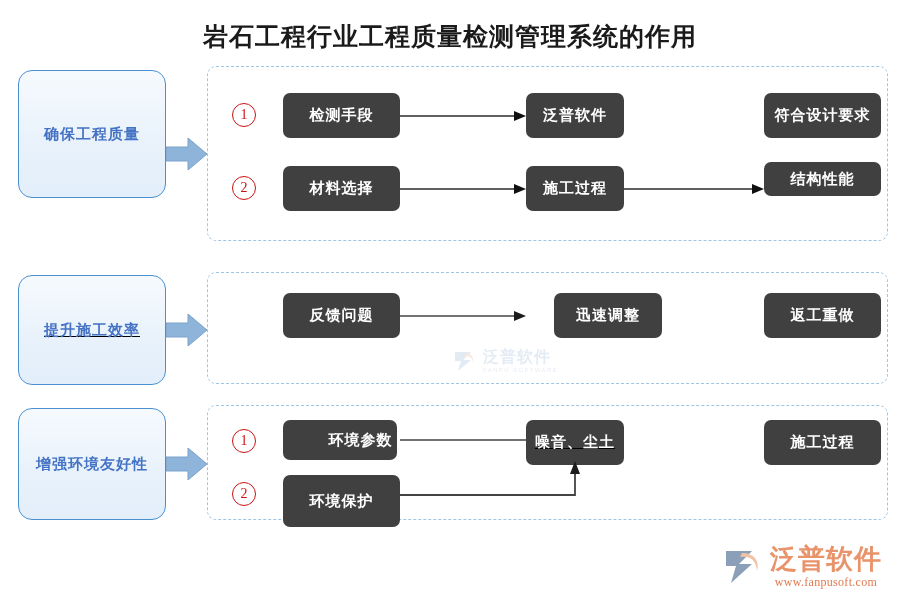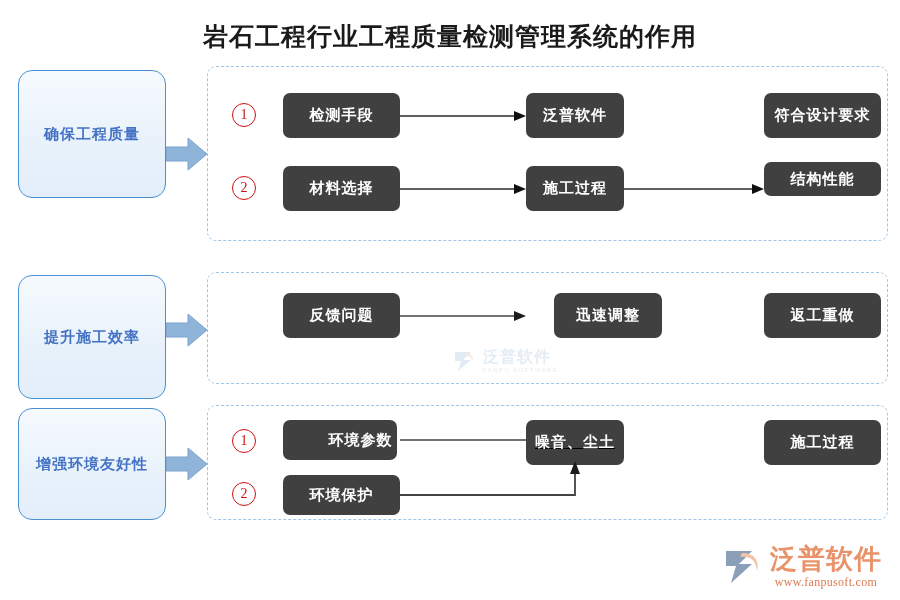--- a/index.html
+++ b/index.html
@@ -229,21 +229,21 @@
     <polygon points="140,11 128,6 128,16" fill="#101010"></polygon>
   </svg>
 
   <div class="node" style="left:764px; top:162px; width:117px; height:34px;">
     <span class="node-text">结构性能</span>
   </div>
 </div>
 
 <div class="section">
 
-  <div class="lpanel" style="top:275px; height:124px;">
+  <div class="lpanel" style="top:275px; height:110px;text-decoration:underline;">
     <span class="lpanel-text">提升施工效率</span>
   </div>
 
   <svg class="block-arrow" style="left:166px; top:313px;" viewBox="0 0 42 34">
     <polygon points="0,10 22,10 22,1 41,17 22,33 22,24 0,24" fill="#8fb4d9" stroke="#7ba3cd" stroke-width="1"></polygon>
   </svg>
 
   <div class="dbox" style="left:207px; top:272px; width:681px; height:112px;"></div>
 
   <div class="node" style="left:283px; top:293px; width:117px; height:45px;">
@@ -300,21 +300,21 @@
   <div class="node" style="left:526px; top:420px; width:98px; height:45px;text-decoration:underline;">
     <span class="node-text">噪音、尘土</span>
   </div>
 
   <div class="node" style="left:764px; top:420px; width:117px; height:45px;">
     <span class="node-text">施工过程</span>
   </div>
 
   <div class="circ" style="left:232px; top:482px;">2</div>
 
-  <div class="node" style="left:283px; top:475px; width:117px; height:40px;">
+  <div class="node" style="left:283px; top:475px; width:117px; height:52px;">
     <span class="node-text">环境保护</span>
   </div>
 
   <svg class="conn" style="left:400px; top:455px;" width="190" height="55">
     <polyline points="0,40 175,40 175,16" fill="none" stroke="#434343" stroke-width="1.8"></polyline>
     <polygon points="175,6 170,19 180,19" fill="#1c1c1c"></polygon>
   </svg>
 </div>
 
 <div class="logo">

